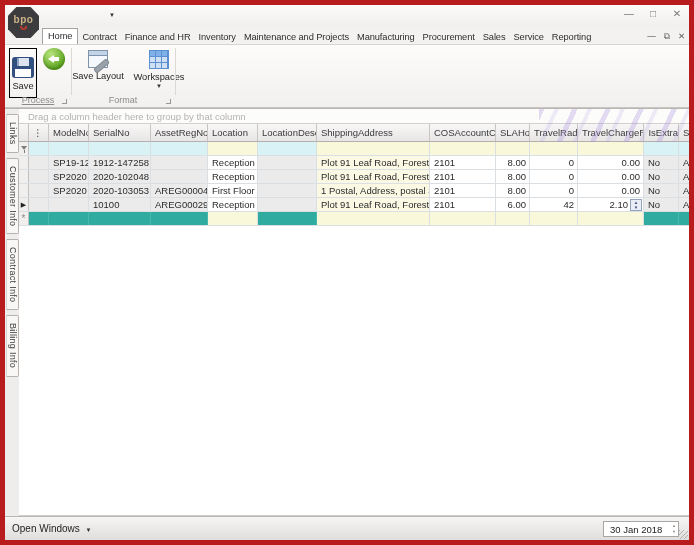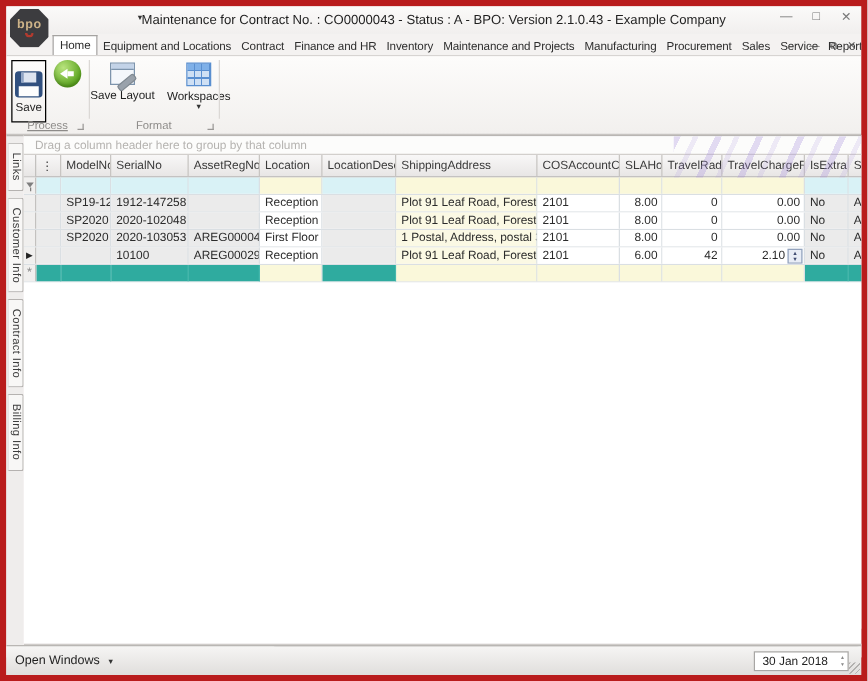--- a/index.html
+++ b/index.html
@@ -103,32 +103,30 @@
 <body>
 
 <div id="window">
 
   <div class="titlebar">
     <div class="logo">
       <div class="bpotxt">bpo</div>
       <div class="redu"></div>
     </div>
     <span class="qat-arrow">▼</span>
-    <div class="title">Maintenance for Contract No. : CO0000043 - Status : A - BPO: Version 2.1.0.43 - Example Company</div>
     <div class="winctl">
       <span>—</span>
       <span>□</span>
       <span>✕</span>
     </div>
   </div>
 
   <div class="tabrow">
     <div id="tabs" style="display:flex;align-items:flex-end;">
         <div class="tab active">Home</div>
-        <div class="tab">Equipment and Locations</div>
         <div class="tab">Contract</div>
         <div class="tab">Finance and HR</div>
         <div class="tab">Inventory</div>
         <div class="tab">Maintenance and Projects</div>
         <div class="tab">Manufacturing</div>
         <div class="tab">Procurement</div>
         <div class="tab">Sales</div>
         <div class="tab">Service</div>
         <div class="tab">Reporting</div>
       </div>
@@ -183,21 +181,21 @@
         <div class="hcell" style="width: 40px;">ModelNo</div>
         <div class="hcell" style="width: 62px;">SerialNo</div>
         <div class="hcell" style="width: 57px;">AssetRegNo</div>
         <div class="hcell" style="width: 50px;">Location</div>
         <div class="hcell" style="width: 59px;">LocationDesc</div>
         <div class="hcell" style="width: 113px;">ShippingAddress</div>
         <div class="hcell" style="width: 66px;">COSAccountCode</div>
         <div class="hcell" style="width: 34px;">SLAHours</div>
         <div class="hcell" style="width: 48px;">TravelRadius</div>
         <div class="hcell" style="width: 66px;">TravelChargeRate</div>
-        <div class="hcell" style="width: 35px;">IsExtra</div>
+        <div class="hcell" style="width: 35px; text-align: right;">IsExtra</div>
         <div class="hcell" style="width: 22px;">Status</div>
       </div>
     <div id="frow" class="grow">
         <div class="ind">
           <div class="funnel"></div>
           <div class="funnel-stem"></div>
         </div>
         <div class="gcell f-ro" style="width: 20px;"></div>
         <div class="gcell f-ro" style="width: 40px;"></div>
         <div class="gcell f-ro" style="width: 62px;"></div>

